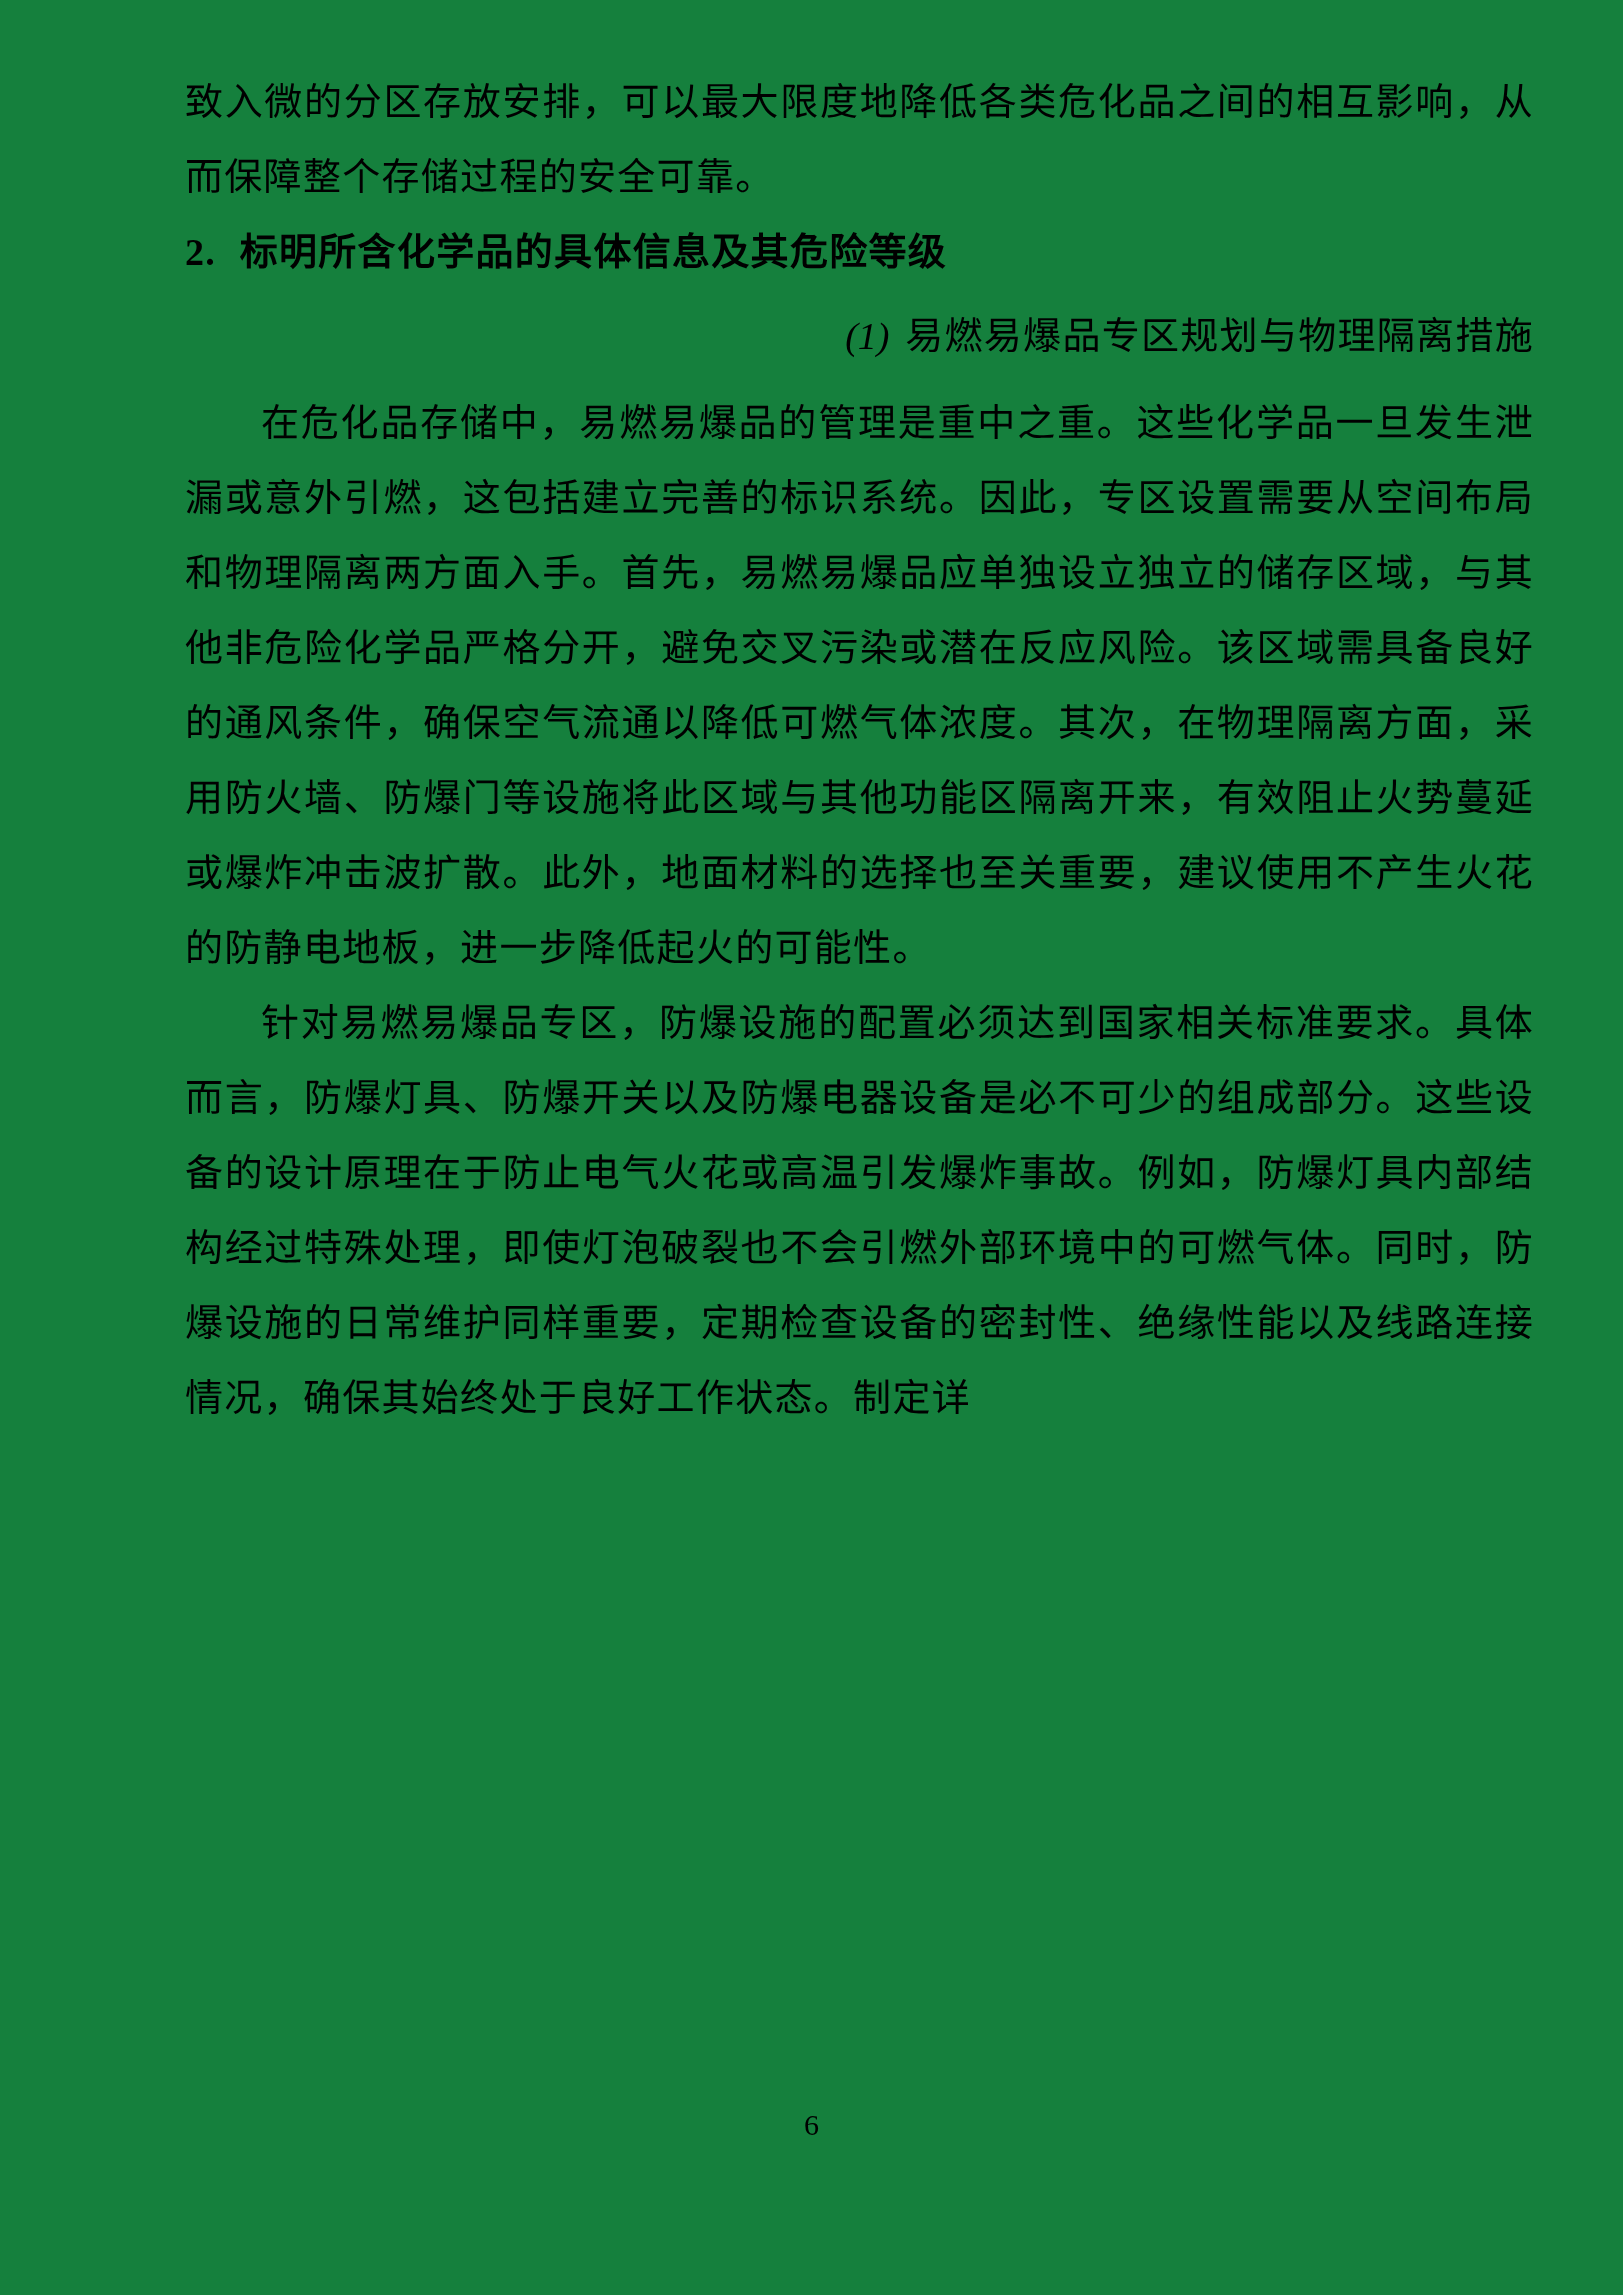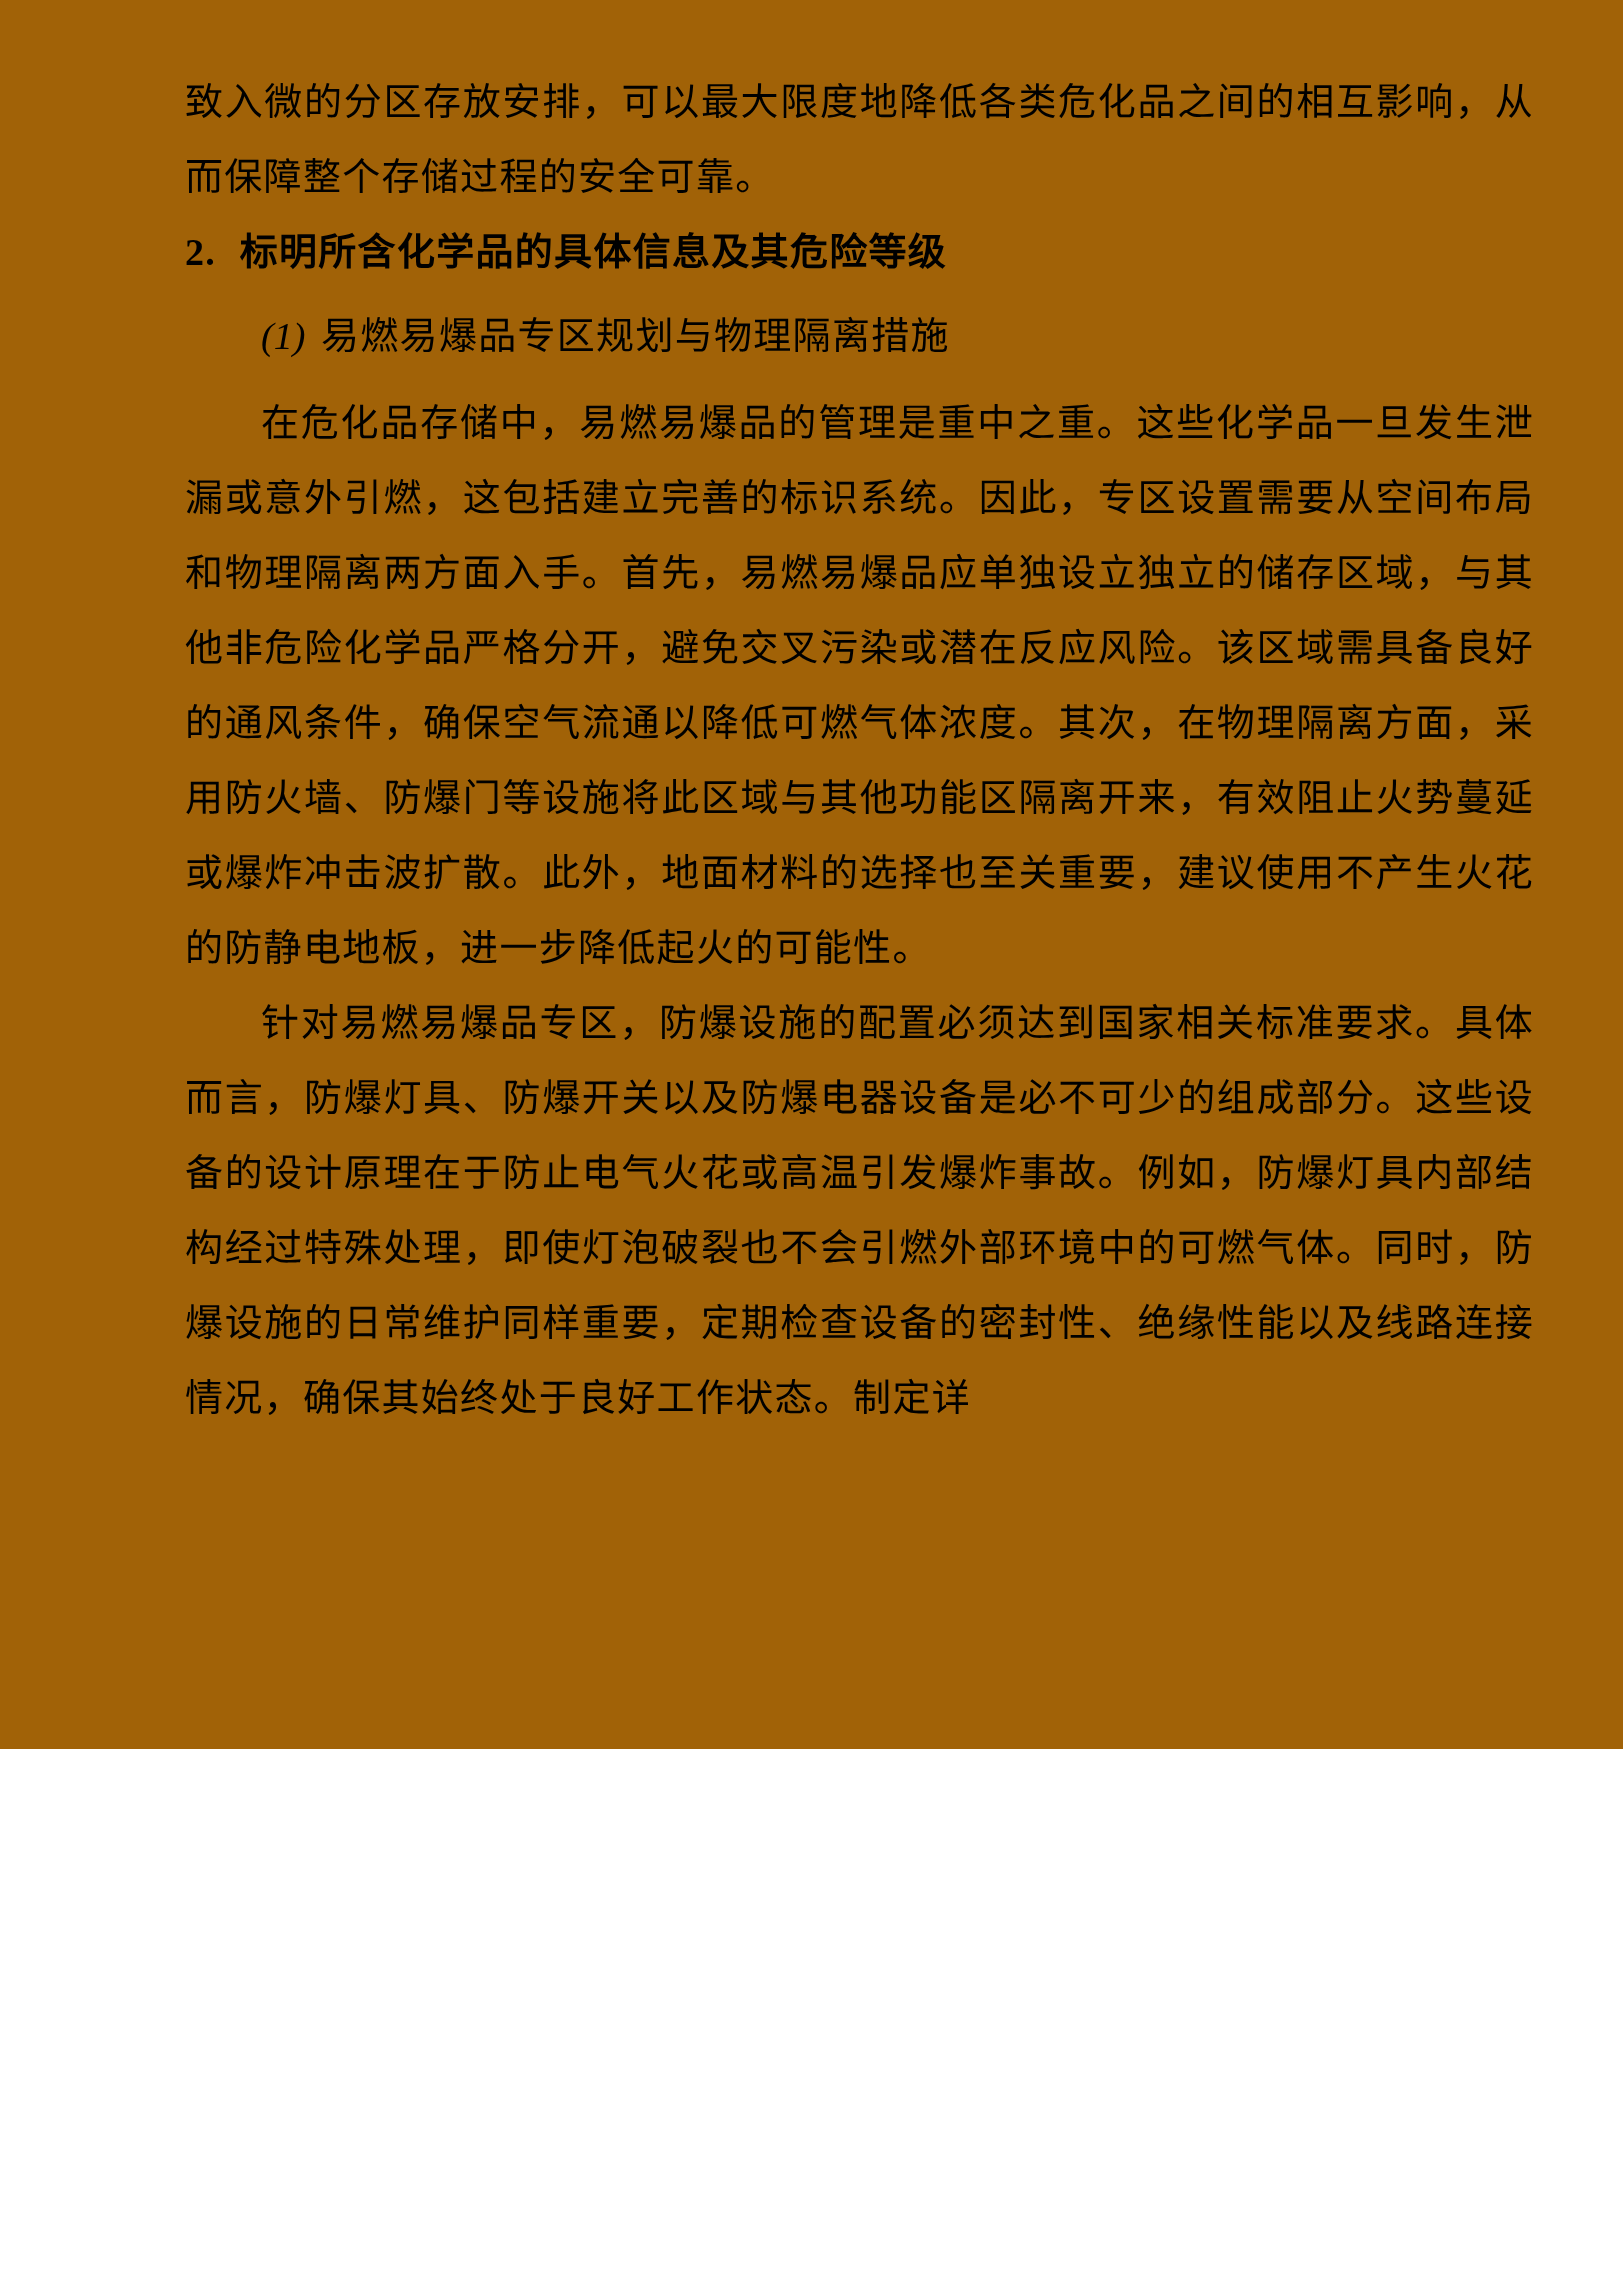--- a/index.html
+++ b/index.html
@@ -3,23 +3,23 @@
 <meta charset="utf-8">
 <style>
   html, body {
     margin: 0;
     padding: 0;
     background: #ffffff;
   }
   .page {
     position: relative;
     width: 1623px;
-    height: 1749px;
+    height: 2295px;
     box-sizing: border-box;
-    background: #a16207;
+    background: #15803d;
     color: #000000;
     padding: 65px 89px 0 185px;
     font-family: "Liberation Serif", "DejaVu Serif", serif;
     font-size: 38px;
     line-height: 75px;
     letter-spacing: 1.3px;
     text-align: justify;
     overflow: hidden;
   }
   .page p {
@@ -35,21 +35,21 @@
     text-indent: 0 !important;
     text-align: left;
   }
   .heading .h-num {
     display: inline-block;
     margin-right: 23.6px;
     font-weight: 700;
   }
   .sub {
     margin: 9.2px 0 11.8px 0 !important;
-    text-align: left;
+    text-align: right;
   }
   .sub .marker {
     font-style: italic;
     letter-spacing: 0;
     margin-right: 15.7px;
   }
   .footer {
     position: absolute;
     left: 0;
     right: 0;

